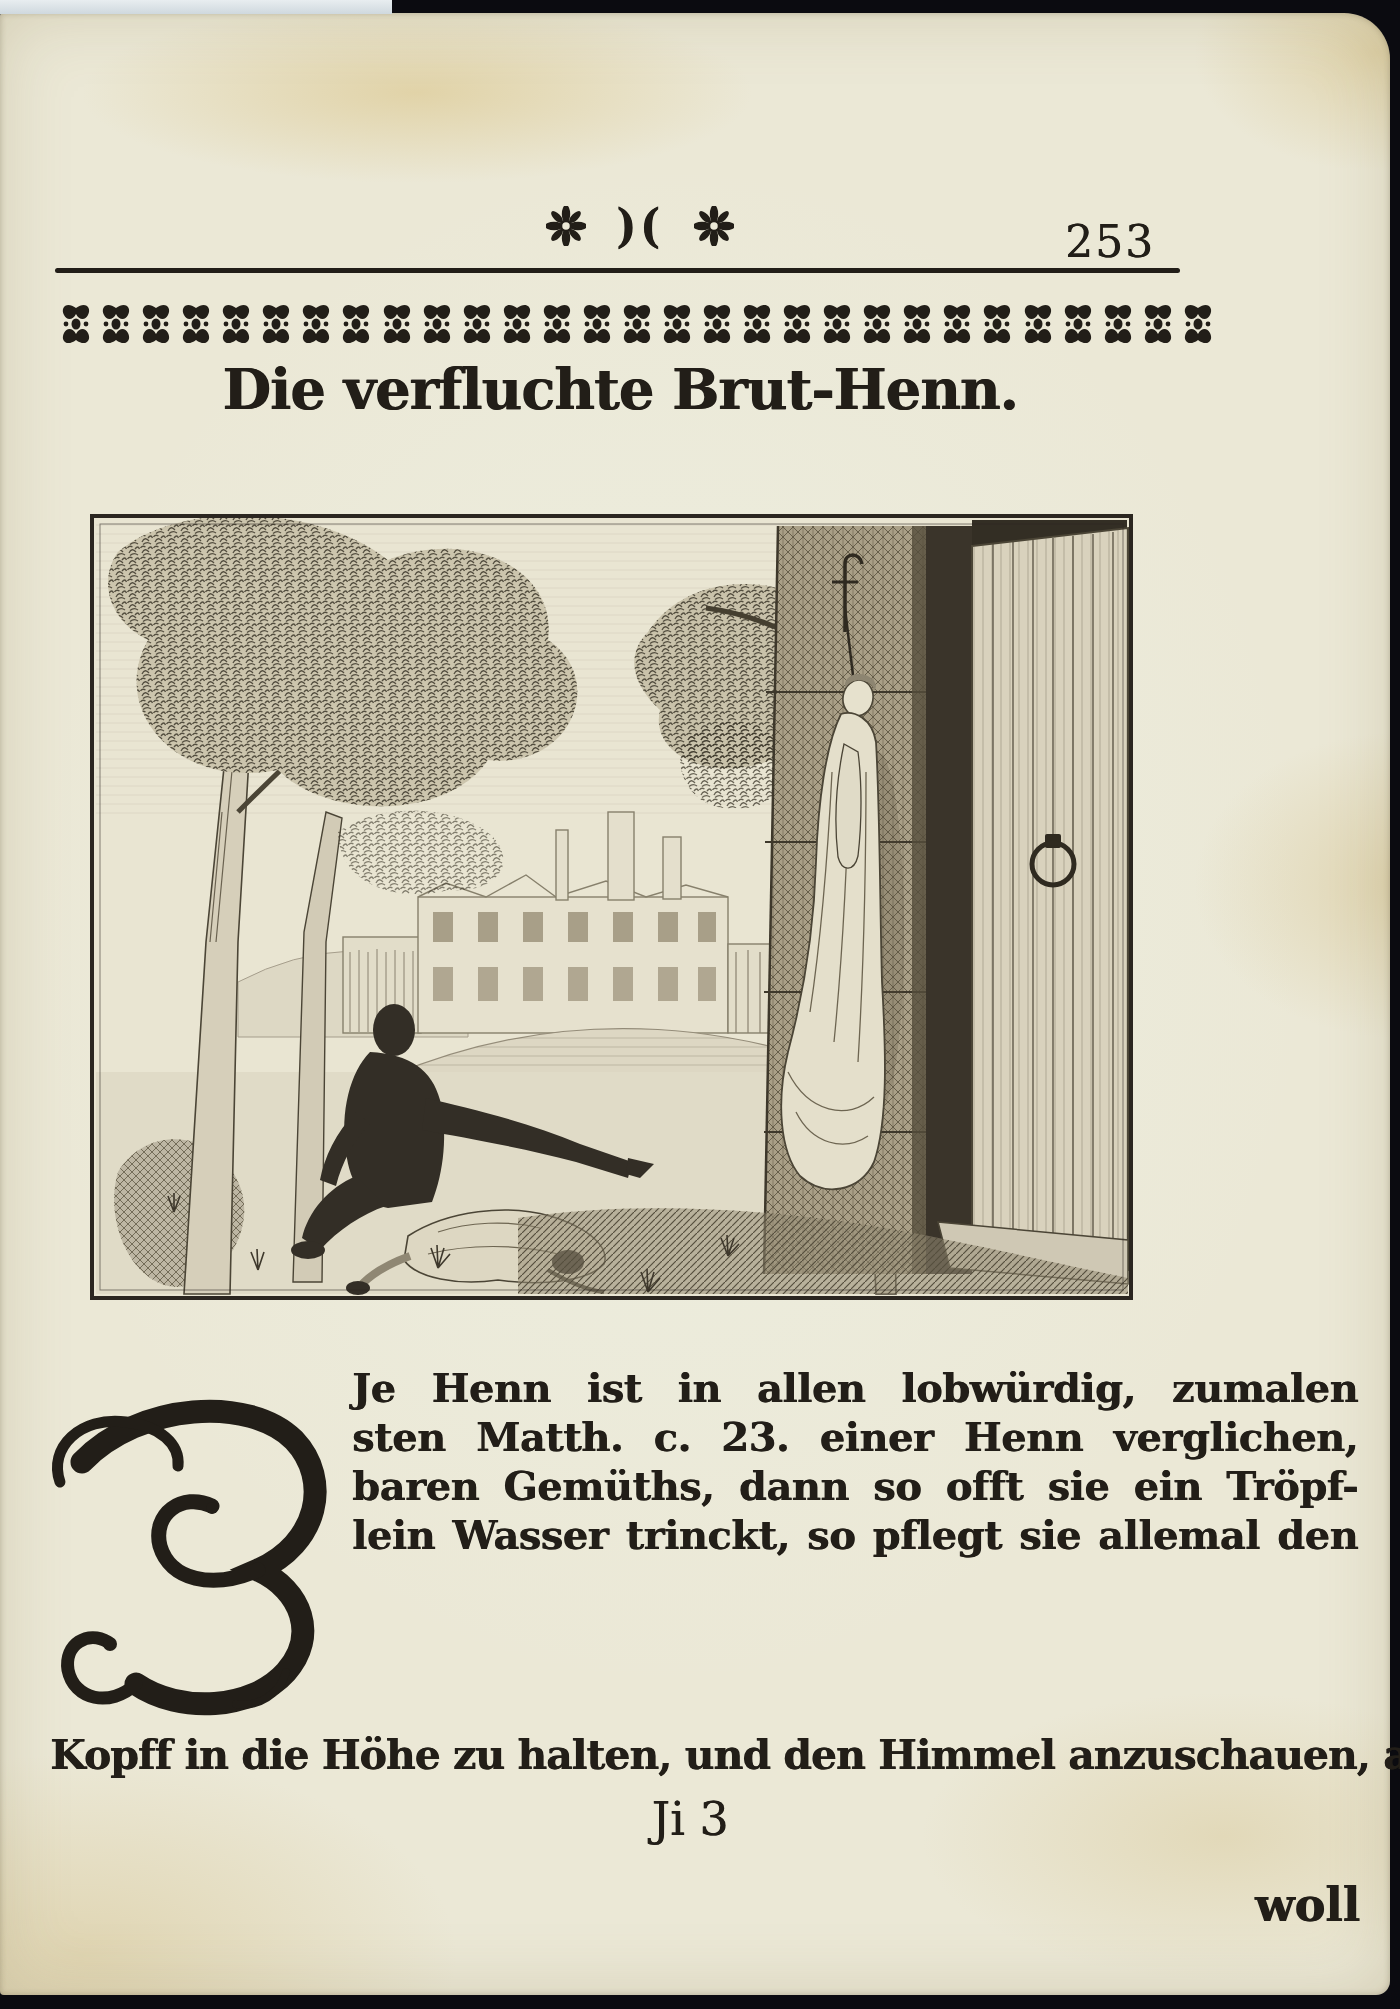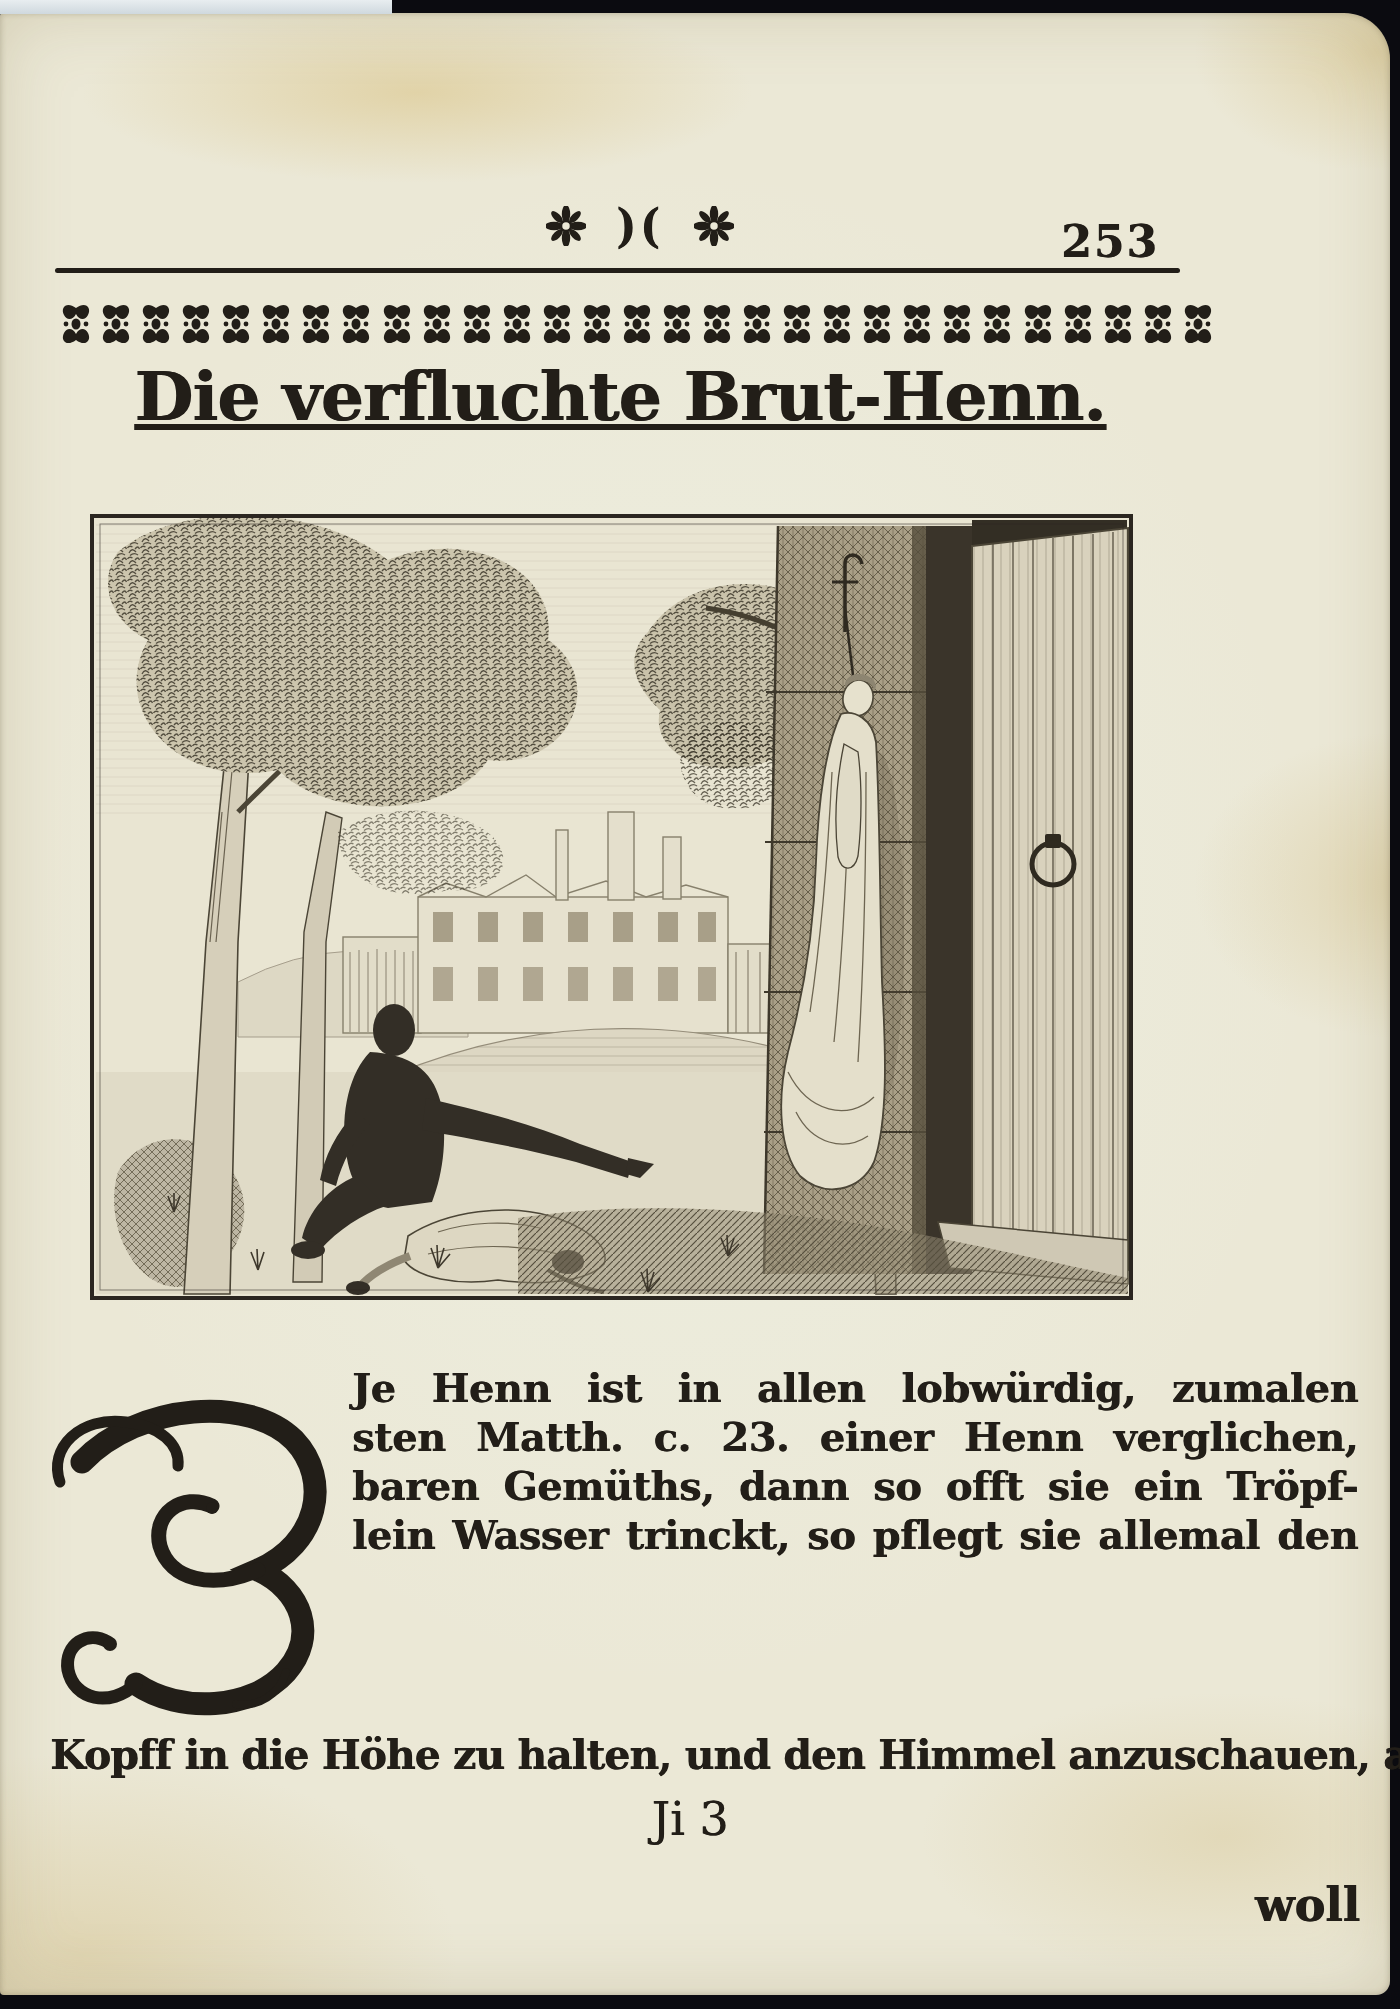--- a/index.html
+++ b/index.html
@@ -21,43 +21,43 @@
       radial-gradient(ellipse 260px 170px at 99% 2%,  rgba(210,186,120,.45), transparent 70%),
       radial-gradient(ellipse 300px 220px at 101% 44%, rgba(206,182,118,.38), transparent 70%),
       radial-gradient(ellipse 520px 280px at 6% 98%,  rgba(203,178,112,.35), transparent 72%),
       radial-gradient(ellipse 420px 200px at 88% 92%, rgba(205,182,118,.30), transparent 72%),
       radial-gradient(ellipse 760px 900px at 48% 46%, rgba(238,242,230,.65), transparent 85%);
     border-radius:3px 46px 14px 4px;
     box-shadow: inset 0 0 70px rgba(130,112,62,.22), inset 0 0 6px rgba(70,58,32,.30);
   }
   .page-number {
     position:absolute; left:1040px; top:216px; width:140px;
-    font-size:44px; font-weight:bold; text-align:center;
+    font-size:44px; font-weight:normal; text-align:center;
     letter-spacing:2px; text-shadow:.6px 0 0 currentColor;
   }
   .header-ornament {
     position:absolute; left:505px; top:196px; width:270px; height:60px;
     display:flex; align-items:center; justify-content:center; gap:30px;
   }
   .header-ornament .paren {
     font-size:42px; font-weight:bold; letter-spacing:4px;
     transform:scaleY(1.1); text-shadow:.5px 0 0 currentColor;
   }
   .head-rule {
     position:absolute; left:55px; top:268px; width:1125px; height:5px;
     background:#221e18; border-radius:3px;
   }
   .fleuron-row {
     position:absolute; left:58px; top:296px; width:1158px; height:56px;
     display:flex; align-items:center; justify-content:space-between;
   }
   .main-title {
     position:absolute; left:110px; top:356px; width:1020px;
-    font-size:68px; font-weight:bold; text-align:center; white-space:nowrap;
-    letter-spacing:-1px; text-shadow:.8px 0 0 currentColor;text-decoration:underline;
+    font-size:56px; font-weight:bold; text-align:center; white-space:nowrap;
+    letter-spacing:-1px; text-shadow:.8px 0 0 currentColor;
   }
   .engraving {
     position:absolute; left:88px; top:512px; width:1047px; height:790px;
   }
   .initial-cap {
     position:absolute; left:40px; top:1382px; width:310px; height:345px;
   }
   .visually-hidden {
     position:absolute; width:1px; height:1px; overflow:hidden;
     clip-path:inset(50%); white-space:nowrap;

